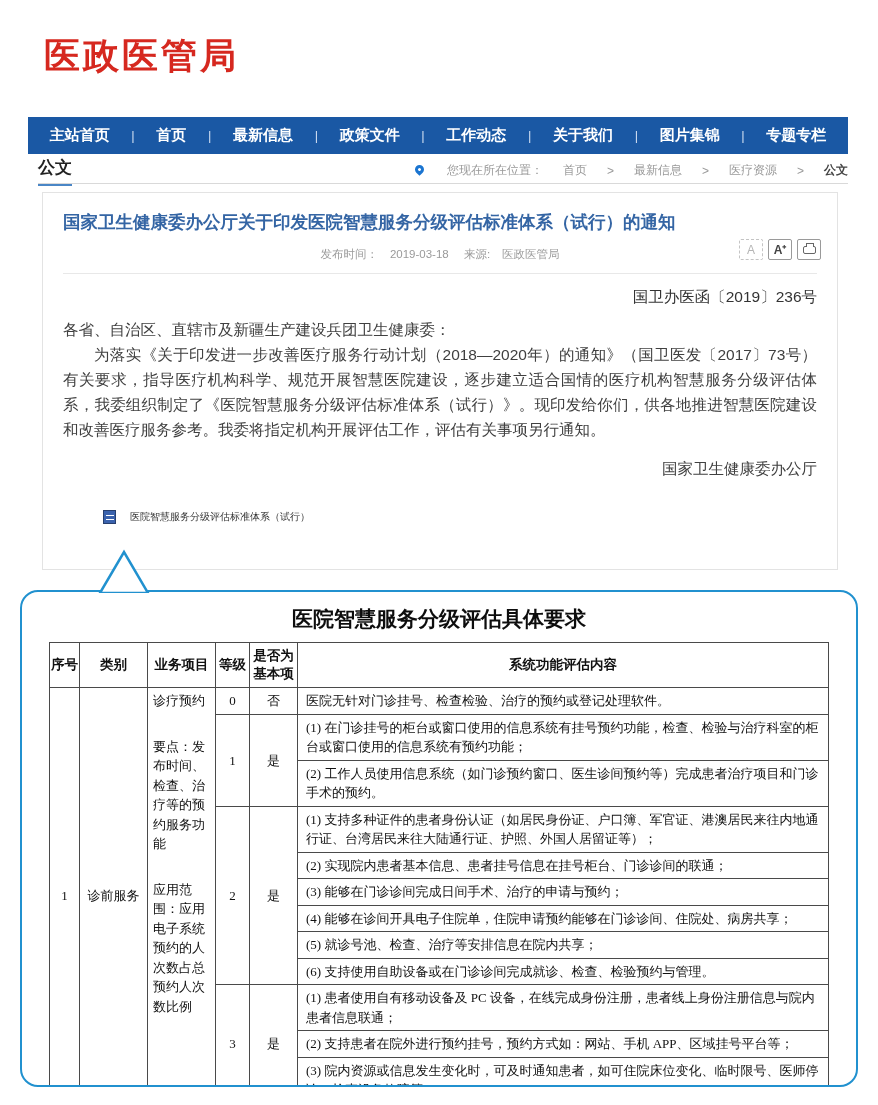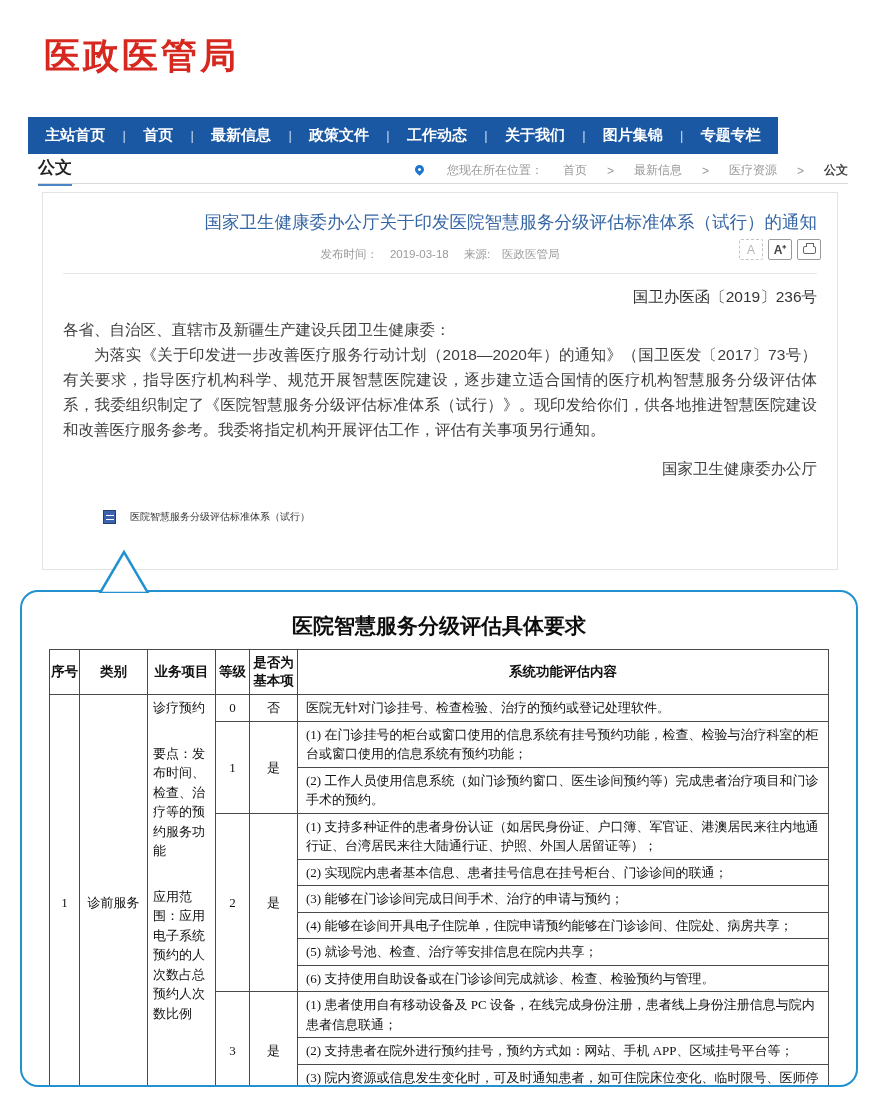--- a/index.html
+++ b/index.html
@@ -4,21 +4,21 @@
 <style>
   * { box-sizing: border-box; margin: 0; padding: 0; }
   html, body { width: 878px; height: 1105px; background: #fff; overflow: hidden;
     font-family: "Liberation Sans", sans-serif; }
   .page { position: relative; width: 878px; height: 1105px; background: #fff; }
 
   
   .logo { position: absolute; left: 44px; top: 32px; font-size: 36px; font-weight: bold;
     color: #d6281f; letter-spacing: 3px; }
 
-  .navbar { position: absolute; left: 28px; top: 117px; width: 750px; height: 37px;
+  .navbar { position: absolute; left: 28px; top: 117px; width: 820px; height: 37px;
     background: #1a58a4; display: flex; align-items: center; justify-content: space-evenly; }
   .nav-item { color: #fff; font-size: 15px; font-weight: bold; cursor: pointer; white-space: nowrap; }
   .nav-sep { color: #cddcf0; font-size: 13px; }
 
   
   .section-head { position: absolute; left: 38px; top: 156px; width: 810px; height: 28px;
     border-bottom: 1px solid #d9d9d9; }
   .section-title { display: inline-block; font-size: 17px; font-weight: bold; color: #222;
     padding-bottom: 5px; border-bottom: 2px solid #4a86c6; }
   .breadcrumb { position: absolute; right: 0; top: 6px; font-size: 12px; color: #999;
@@ -26,22 +26,22 @@
   .pin { width: 9px; height: 9px; background: #1b75d1; border-radius: 50% 50% 50% 0;
     transform: rotate(-45deg); position: relative; margin: 0 3px 3px 0; }
   .pin::after { content: ""; position: absolute; left: 3px; top: 3px; width: 3px; height: 3px;
     background: #fff; border-radius: 50%; }
   .crumb { color: #999; cursor: pointer; }
   .crumb-last { color: #444; font-weight: bold; }
 
   
   .article-box { position: absolute; left: 42px; top: 192px; width: 796px; height: 378px;
     border: 1px solid #e3e3e3; background: #fff; padding: 0 20px; }
-  .art-title { margin-top: 17px; text-align: right; color: #3465a4; font-size: 17.5px;
-    font-weight: normal; }
+  .art-title { margin-top: 17px; text-align: left; color: #3465a4; font-size: 17.5px;
+    font-weight: bold; }
   .art-meta { margin-top: 13px; text-align: center; font-size: 11.5px; color: #9a9a9a; }
   .art-meta span { margin: 0 6px; }
   .tools { position: absolute; right: 16px; top: 46px; display: flex; gap: 5px; }
   .tool-btn { width: 24px; height: 21px; display: flex; align-items: center; justify-content: center;
     font-size: 12px; background: #fff; cursor: pointer; border-radius: 2px; }
   .btn-dec { border: 1px dashed #c4c4c4; color: #b5b5b5; }
   .btn-inc { border: 1px solid #9a9a9a; color: #444; font-weight: bold; }
   .btn-print { border: 1px solid #9a9a9a; flex-direction: column; }
   .printer { width: 13px; height: 8px; border: 1.5px solid #666; border-radius: 2px; position: relative; }
   .printer::before { content: ""; position: absolute; left: 2px; top: -4px; width: 6px; height: 3px;
@@ -57,21 +57,21 @@
     display: flex; align-items: center; gap: 14px; cursor: pointer; }
   .doc-icon { width: 13px; height: 14px; background: #3a62ad; border: 1px solid #273f6e;
     background-image: linear-gradient(#fff 1px, transparent 1px), linear-gradient(#fff 1px, transparent 1px);
     background-size: 8px 4px; background-position: 2px 4px, 2px 8px; background-repeat: no-repeat, no-repeat; }
 
   
   .callout { position: absolute; left: 20px; top: 590px; width: 838px; height: 497px;
     border: 2.5px solid #2191cf; border-radius: 18px; background: #fff; overflow: hidden; }
   .notch { position: absolute; left: 98px; top: 549px; width: 52px; height: 44px; z-index: 2; }
 
-  .tbl-title { margin-top: 20px; text-align: center; font-size: 21px; font-weight: bold;
+  .tbl-title { margin-top: 13px; text-align: center; font-size: 21px; font-weight: bold;
     color: #0d0d0d; font-family: "Liberation Serif", serif; }
   table.eval { width: 780px; margin: 9px auto 0; border-collapse: collapse;
     font-family: "Liberation Serif", serif; }
   table.eval th, table.eval td { border: 1px solid #4a4a4a; }
   table.eval th { font-size: 13.5px; font-weight: bold; color: #111; padding: 4px 1px;
     line-height: 1.35; text-align: center; }
   table.eval td { font-size: 13px; color: #111; line-height: 1.5; }
   td.c { text-align: center; vertical-align: middle; padding: 2px; }
   td.item-cell { vertical-align: top; padding: 3px 5px; }
   td.content-cell { text-align: left; padding: 3px 4px 3px 8px; }

